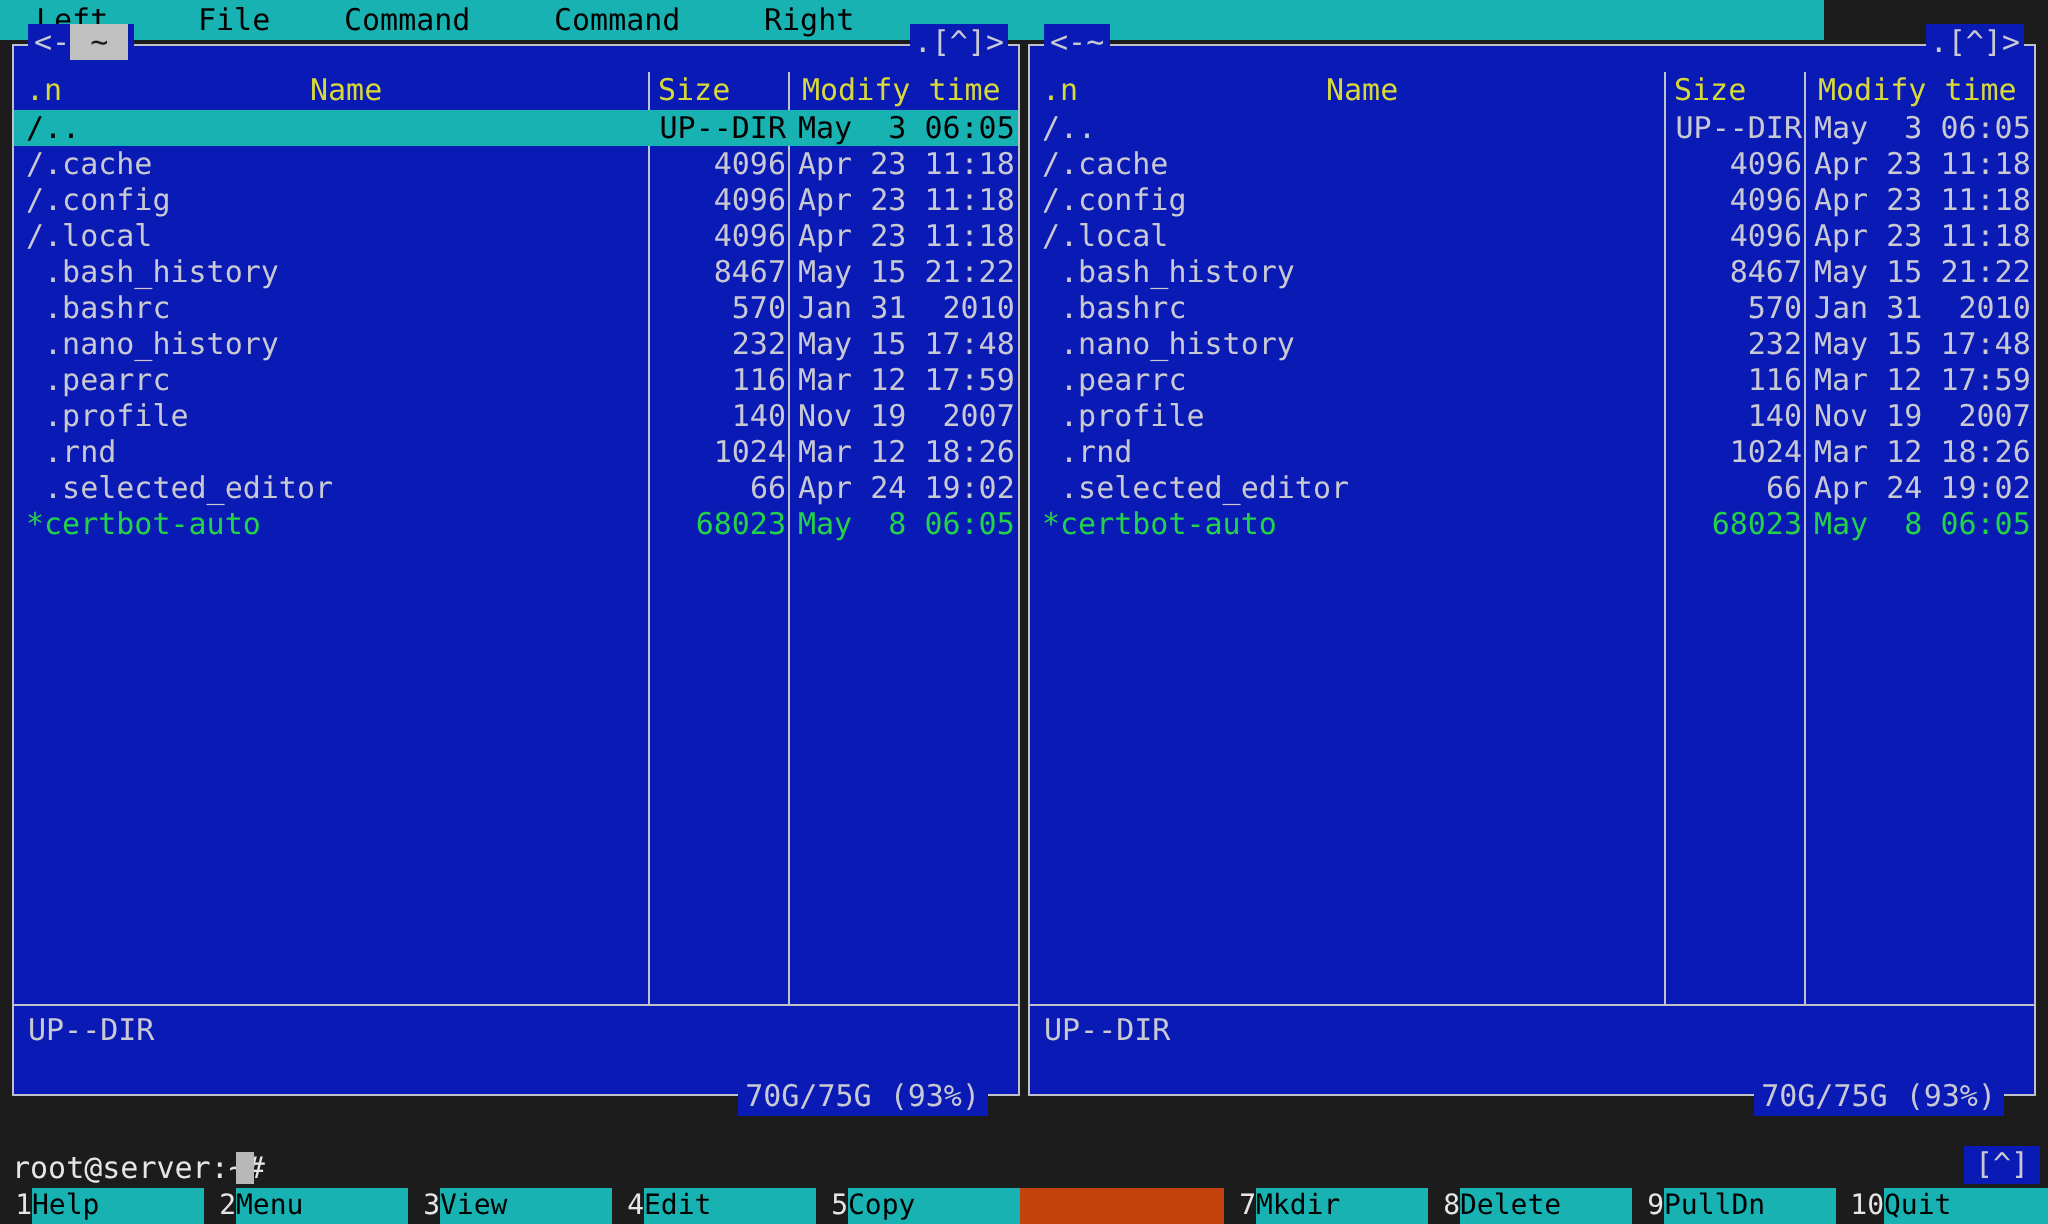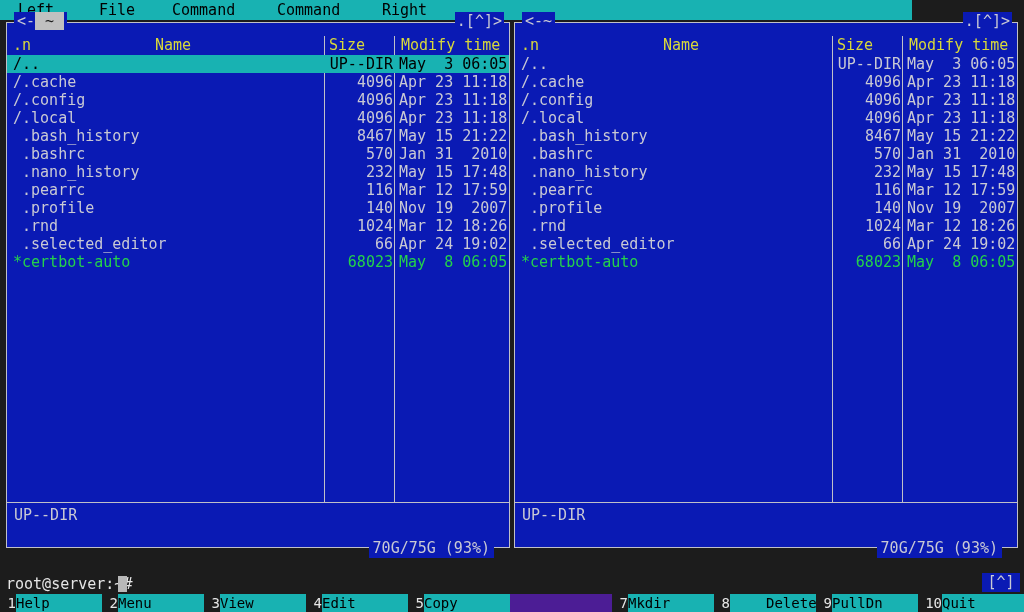--- a/index.html
+++ b/index.html
@@ -199,21 +199,21 @@
     background: #0a1ab4;
     color: #c9c9d4;
     white-space: pre;
   }
 
   
   .fkeys {
     position: absolute;
     left: 0; bottom: 0;
     width: 1024px; height: 18px;
-    background: #4c1d95;
+    background: #c2410c;
     white-space: nowrap;
     font-size: 14px;
     line-height: 18px;
   }
   .fkey {
     position: absolute;
     top: 0;
     height: 18px;
     white-space: pre;
   }
@@ -320,18 +320,18 @@
   <div class="scroll-ind">[^]</div>
 
   <div class="fkeys" id="fkeys">
       <span class="fkey" style="left: 0px;"><span class="num" style="width: 16px;">1</span><span class="lbl" style="width: 86px;">Help</span></span>
       <span class="fkey" style="left: 102px;"><span class="num" style="width: 16px;">2</span><span class="lbl" style="width: 86px;">Menu</span></span>
       <span class="fkey" style="left: 204px;"><span class="num" style="width: 16px;">3</span><span class="lbl" style="width: 86px;">View</span></span>
       <span class="fkey" style="left: 306px;"><span class="num" style="width: 16px;">4</span><span class="lbl" style="width: 86px;">Edit</span></span>
       <span class="fkey" style="left: 408px;"><span class="num" style="width: 16px;">5</span><span class="lbl" style="width: 86px;">Copy</span></span>
       <span class="fkey" style="left: 510px;"><span class="num" style="width: 16px;">6</span><span class="lbl" style="width: 86px; margin-top: 46px;">RenMov</span></span>
       <span class="fkey" style="left: 612px;"><span class="num" style="width: 16px;">7</span><span class="lbl" style="width: 86px;">Mkdir</span></span>
-      <span class="fkey" style="left: 714px;"><span class="num" style="width: 16px;">8</span><span class="lbl" style="width: 86px; padding-left: 36px;">Delete</span></span>
-      <span class="fkey" style="left: 780px; padding-left: 36px;"><span class="num" style="width: 16px;">9</span><span class="lbl" style="width: 86px;">PullDn</span></span>
+      <span class="fkey" style="left: 714px;"><span class="num" style="width: 16px;">8</span><span class="lbl" style="width: 86px;">Delete</span></span>
+      <span class="fkey" style="left: 816px;"><span class="num" style="width: 16px;">9</span><span class="lbl" style="width: 86px;">PullDn</span></span>
       <span class="fkey" style="left: 918px;"><span class="num" style="width: 24px;">10</span><span class="lbl" style="width: 82px;">Quit</span></span>
     </div>
 
 </div>
 
 </body></html>

